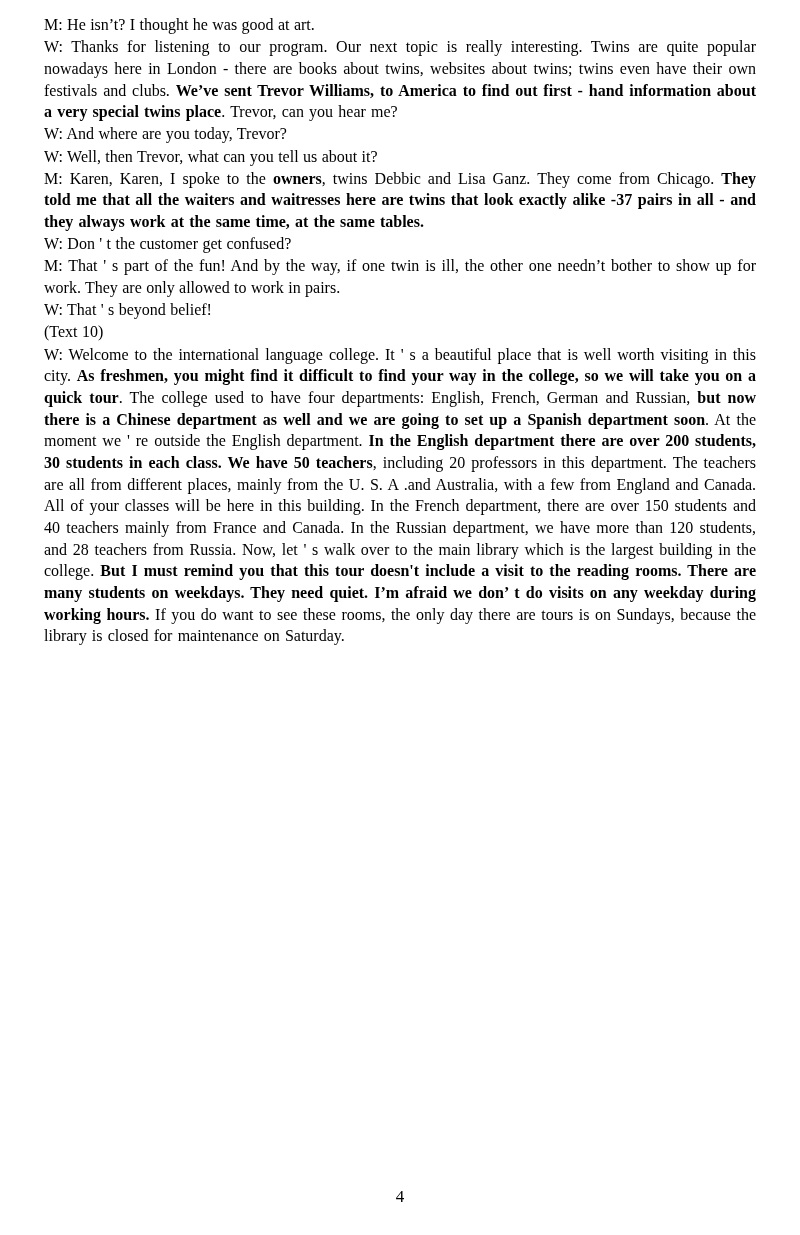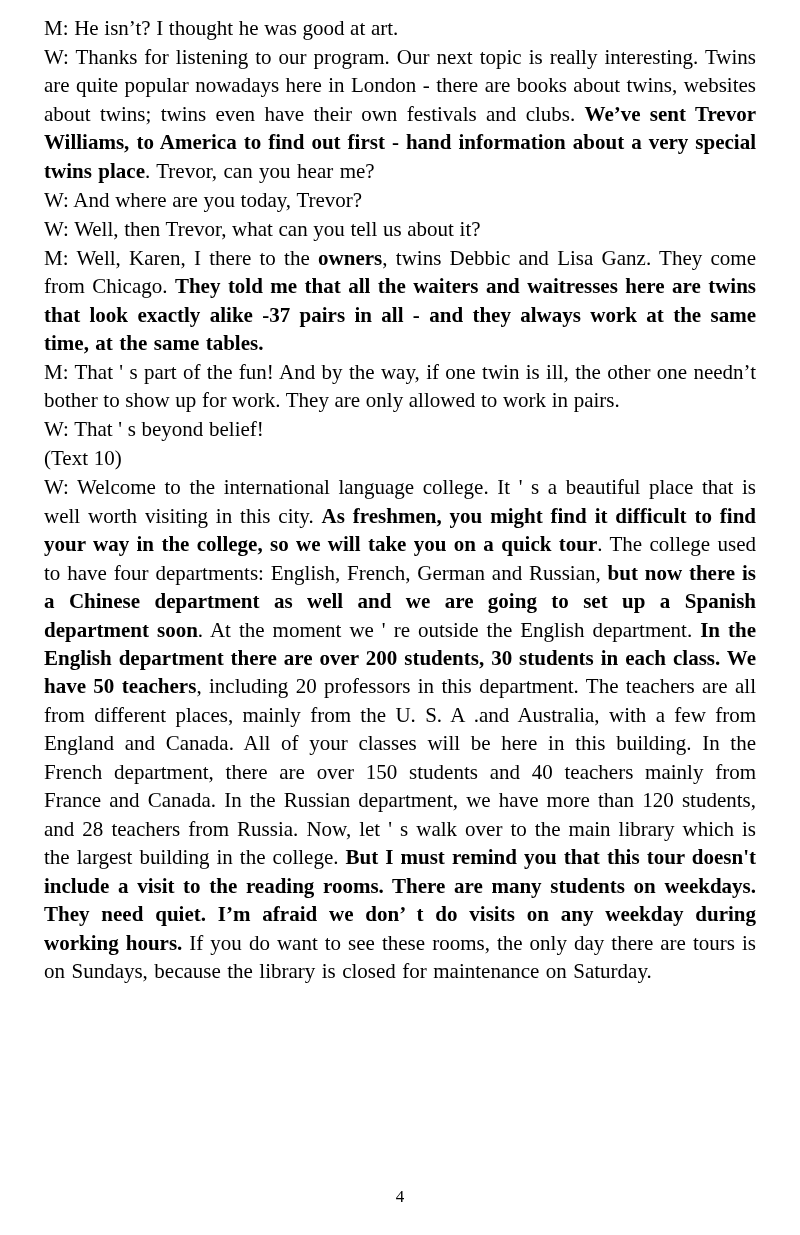--- a/index.html
+++ b/index.html
@@ -16,21 +16,21 @@
     overflow: hidden;
   }
   .page {
     box-sizing: border-box;
     width: 800px;
     height: 1235px;
     padding: 14px 44px 0 44px;
     position: relative;
   }
   .para {
-    font-size: 21px;
+    font-size: 16px;
     line-height: 1.355;
     text-align: justify;
     text-justify: inter-word;
     margin: 0 0 0.5px 0;
     word-spacing: 0.4px;
     font-family: Liberation Serif, serif;
   }
   .para.loose {
     word-spacing: 1.2px;
   }
@@ -49,20 +49,21 @@
 </style>
 </head>
 <body>
 
 <div class="page">
   <div id="body-text">
       <div class="para"><span>M: He isn’t? I thought he was good at art.</span></div>
       <div class="para loose"><span>W: Thanks for listening to our program. Our next topic is really interesting. Twins are quite popular nowadays here in London - there are books about twins, websites about twins; twins even have their own festivals and clubs. </span><b>We’ve sent Trevor Williams, to America to find out first - hand information about a very special twins place</b><span>. Trevor, can you hear me?</span></div>
       <div class="para"><span>W: And where are you today, Trevor?</span></div>
       <div class="para"><span>W: Well, then Trevor, what can you tell us about it?</span></div>
-      <div class="para loose"><span>M: Well, Karen, I there to the </span><b>owners</b><span>, twins Debbic and Lisa Ganz. They come from Chicago. </span><b>They told me that all the waiters and waitresses here are twins that look exactly alike -37 pairs in all - and they always work at the same time, at the same tables.</b></div>
+      <div class="para loose"><span>M: Karen, Karen, I spoke to the </span><b>owners</b><span>, twins Debbic and Lisa Ganz. They come from Chicago. </span><b>They told me that all the waiters and waitresses here are twins that look exactly alike -37 pairs in all - and they always work at the same time, at the same tables.</b></div>
+      <div class="para"><span>W: Don ' t the customer get confused?</span></div>
       <div class="para"><span>M: That ' s part of the fun! And by the way, if one twin is ill, the other one needn’t bother to show up for work. They are only allowed to work in pairs.</span></div>
       <div class="para"><span>W: That ' s beyond belief!</span></div>
       <div class="para"><span>(Text 10)</span></div>
       <div class="para loose"><span>W: Welcome to the international language college. It ' s a beautiful place that is well worth visiting in this city. </span><b>As freshmen, you might find it difficult to find your way in the college, so we will take you on a quick tour</b><span>. The college used to have four departments: English, French, German and Russian, </span><b>but now there is a Chinese department as well and we are going to set up a Spanish department soon</b><span>. At the moment we ' re outside the English department. </span><b>In the English department there are over 200 students, 30 students in each class. We have 50 teachers</b><span>, including 20 professors in this department. The teachers are all from different places, mainly from the U. S. A .and Australia, with a few from England and Canada. All of your classes will be here in this building. In the French department, there are over 150 students and 40 teachers mainly from France and Canada. In the Russian department, we have more than 120 students, and 28 teachers from Russia. Now, let ' s walk over to the main library which is the largest building in the college. </span><b>But I must remind you that this tour doesn't include a visit to the reading rooms. There are many students on weekdays. They need quiet. I’m afraid we don’ t do visits on any weekday during working hours.</b><span> If you do want to see these rooms, the only day there are tours is on Sundays, because the library is closed for maintenance on Saturday.</span></div>
     </div>
   <div class="page-number">4</div>
 </div>
 
 </body></html>

